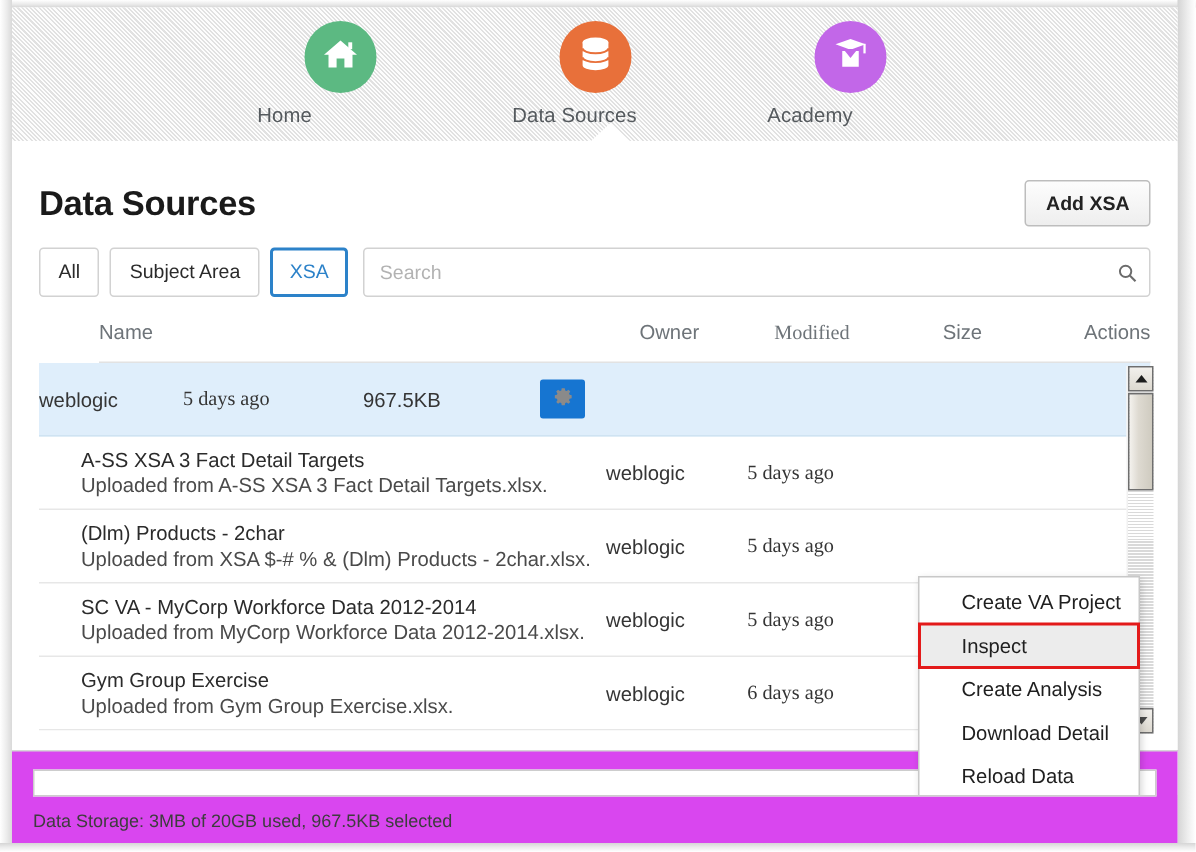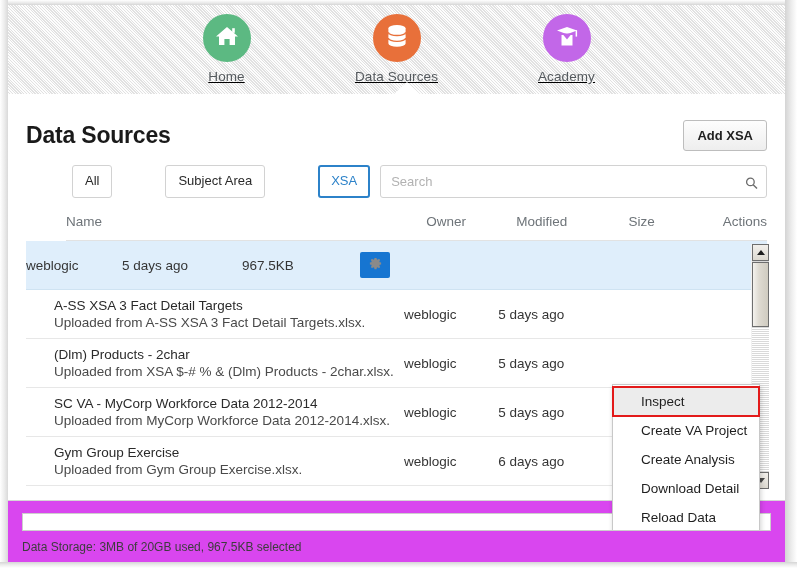--- a/index.html
+++ b/index.html
@@ -53,23 +53,21 @@
     overflow: hidden;
   }
   .nav-items {
     display: flex;
     justify-content: center;
     gap: 60px;
     padding-top: 9px;
   }
   .nav-item {
     width: 110px;
-    text-align: center;
-    cursor: pointer;
-    text-decoration: underline;
+    cursor: pointer;
   }
   .nav-circle {
     width: 48px; height: 48px;
     border-radius: 50%;
     margin: 0 auto 7px auto;
     display: flex;
     align-items: center;
     justify-content: center;
   }
   .nav-label {
@@ -130,21 +128,20 @@
     font-size: 13px;
     color: #2a2a2a;
     background: #ffffff;
     border: 1px solid #d2d2d2;
     border-radius: 3px;
     padding: 7px 12px;
     margin-right: 7px;
     cursor: pointer;
     white-space: nowrap;
     line-height: 16px;
-    margin-left: 46px;
   }
   .filter-button.active {
     border: 2px solid #2c82c9;
     color: #2c82c9;
     padding: 6px 11px;
   }
   #search-wrap {
     flex: 1;
     position: relative;
     border: 1px solid #d2d2d2;
@@ -180,21 +177,21 @@
   #table-head {
     display: flex;
     font-size: 13.5px;
     color: #6e7479;
     padding-bottom: 11px;
     border-bottom: 1px solid #e2e2e2;
     margin-left: 40px;
   }
   .col-name   { width: 385px; }
   .col-owner  { width: 96px; }
-  .col-mod    { width: 120px; }
+  .col-mod    { width: 120px; font-family: Liberation Serif, serif; }
   .col-size   { width: 98px; }
   .col-act    { width: 50px; text-align: right;}
 
   #table-body {
     position: relative;
     height: 245px;
     overflow: hidden;
   }
   .table-row {
     display: flex;
@@ -498,22 +495,22 @@
         </div>
         <div id="sb-thumb"></div>
         <div class="sb-btn down">
           <span class="sb-arrow-down"></span>
         </div>
       </div>
 
     </div>
 
     <div id="context-menu">
+      <div class="menu-item">Create VA Project</div>
       <div class="menu-item highlight">Inspect</div>
-      <div class="menu-item">Create VA Project</div>
       <div class="menu-item">Create Analysis</div>
       <div class="menu-item">Download Detail</div>
       <div class="menu-item">Reload Data</div>
 
     </div>
 
   </div>
 
   <div id="footer">
     <div id="footer-field"></div>

